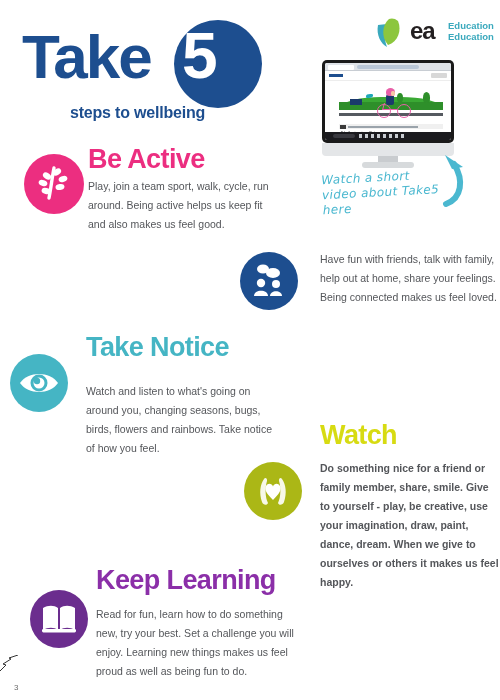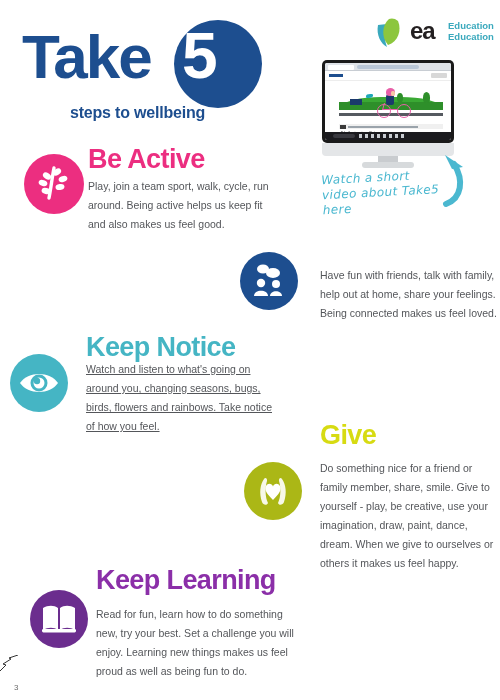--- a/index.html
+++ b/index.html
@@ -361,33 +361,33 @@
   
   #sec-be-active { left: 0; top: 144px; width: 310px; height: 95px; }
   #sec-be-active .sec-icon { left: 24px; top: 10px; width: 60px; height: 60px; background: #EC2E80; }
   #sec-be-active .sec-head { left: 88px; top: 0px; color: #EC2E80; }
   #sec-be-active .sec-body { left: 88px; top: 33px; width: 185px; }
 
   
   #sec-connect { left: 232px; top: 232px; width: 268px; height: 100px; }
   #sec-connect .sec-icon { left: 8px; top: 20px; width: 58px; height: 58px; background: #1d4e8f; }
   #sec-connect .sec-head { left: 88px; top: 0px; color: #3f75d4; }
-  #sec-connect .sec-body { left: 88px; top: 34px; width: 178px; }
+  #sec-connect .sec-body { left: 88px; top: 18px; width: 178px; }
 
   
   #sec-take-notice { left: 0; top: 332px; width: 300px; height: 100px; }
   #sec-take-notice .sec-icon { left: 10px; top: 22px; width: 58px; height: 58px; background: #45B5C4; }
   #sec-take-notice .sec-head { left: 86px; top: 0px; color: #45B5C4; }
-  #sec-take-notice .sec-body { left: 86px; top: 28px; width: 190px; text-decoration: underline; }
+  #sec-take-notice .sec-body { left: 86px; top: 50px; width: 190px; }
 
   
   #sec-give { left: 232px; top: 414px; width: 268px; height: 150px; }
   #sec-give .sec-icon { left: 12px; top: 48px; width: 58px; height: 58px; background: #ABB716; }
   #sec-give .sec-head { left: 88px; top: 6px; color: #D7DB12; }
-  #sec-give .sec-body { left: 88px; top: 45px; width: 180px; }
+  #sec-give .sec-body { left: 88px; top: 45px; width: 180px; font-weight: bold; }
 
   
   #sec-keep-learning { left: 8px; top: 560px; width: 320px; height: 120px; }
   #sec-keep-learning .sec-icon { left: 22px; top: 30px; width: 58px; height: 58px; background: #6B2D8E; }
   #sec-keep-learning .sec-head { left: 88px; top: 5px; color: #8B2FA8; }
   #sec-keep-learning .sec-body { left: 88px; top: 45px; width: 200px; }
 
   .squiggle {
     position: absolute;
     left: 0px;
@@ -509,33 +509,33 @@
 
   <div class="section" id="sec-take-notice">
     <div class="sec-icon">
       <svg width="44" height="44" viewBox="0 0 44 44">
         <path d="M3 22 C11 10, 33 10, 41 22 C33 34, 11 34, 3 22 Z" fill="#fff"></path>
         <circle cx="22" cy="22" r="8.5" fill="#45B5C4"></circle>
         <circle cx="22" cy="22" r="5.5" fill="#fff"></circle>
         <circle cx="20" cy="20" r="3.2" fill="#45B5C4"></circle>
       </svg>
     </div>
-    <div class="sec-head">Keep Notice</div>
+    <div class="sec-head">Take Notice</div>
     <div class="sec-body">Watch and listen to what's going on around you, changing seasons, bugs, birds, flowers and rainbows. Take notice of how you feel.</div>
   </div>
 
   <div class="section" id="sec-give">
     <div class="sec-icon">
       <svg width="40" height="40" viewBox="0 0 40 40">
         <path d="M11 8 C7 14, 6 22, 9 31 C10 34, 14 35, 15 32 C12 26, 12 16, 14 10 C14.5 7, 12 6, 11 8 Z" fill="#fff" opacity="0.9"></path>
         <path d="M29 8 C33 14, 34 22, 31 31 C30 34, 26 35, 25 32 C28 26, 28 16, 26 10 C25.5 7, 28 6, 29 8 Z" fill="#fff" opacity="0.9"></path>
         <path d="M20 29 C14 23, 11 19, 13 15 C15 11.5, 19 12.5, 20 15.5 C21 12.5, 25 11.5, 27 15 C29 19, 26 23, 20 29 Z" fill="#fff"></path>
       </svg>
     </div>
-    <div class="sec-head">Give</div>
+    <div class="sec-head">Watch</div>
     <div class="sec-body">Do something nice for a friend or family member, share, smile. Give to yourself - play,  be creative, use your imagination, draw, paint, dance, dream. When we give to ourselves or others it makes us feel happy.</div>
   </div>
 
   <div class="section" id="sec-keep-learning">
     <div class="sec-icon">
       <svg width="40" height="36" viewBox="0 0 40 36">
         <path d="M4 7 C9 4, 15 4, 19 7 L19 29 C15 26, 9 26, 4 29 Z" fill="#fff"></path>
         <path d="M36 7 C31 4, 25 4, 21 7 L21 29 C25 26, 31 26, 36 29 Z" fill="#fff"></path>
         <rect x="3" y="28" width="34" height="3.5" rx="1.4" fill="#fff"></rect>
       </svg>

